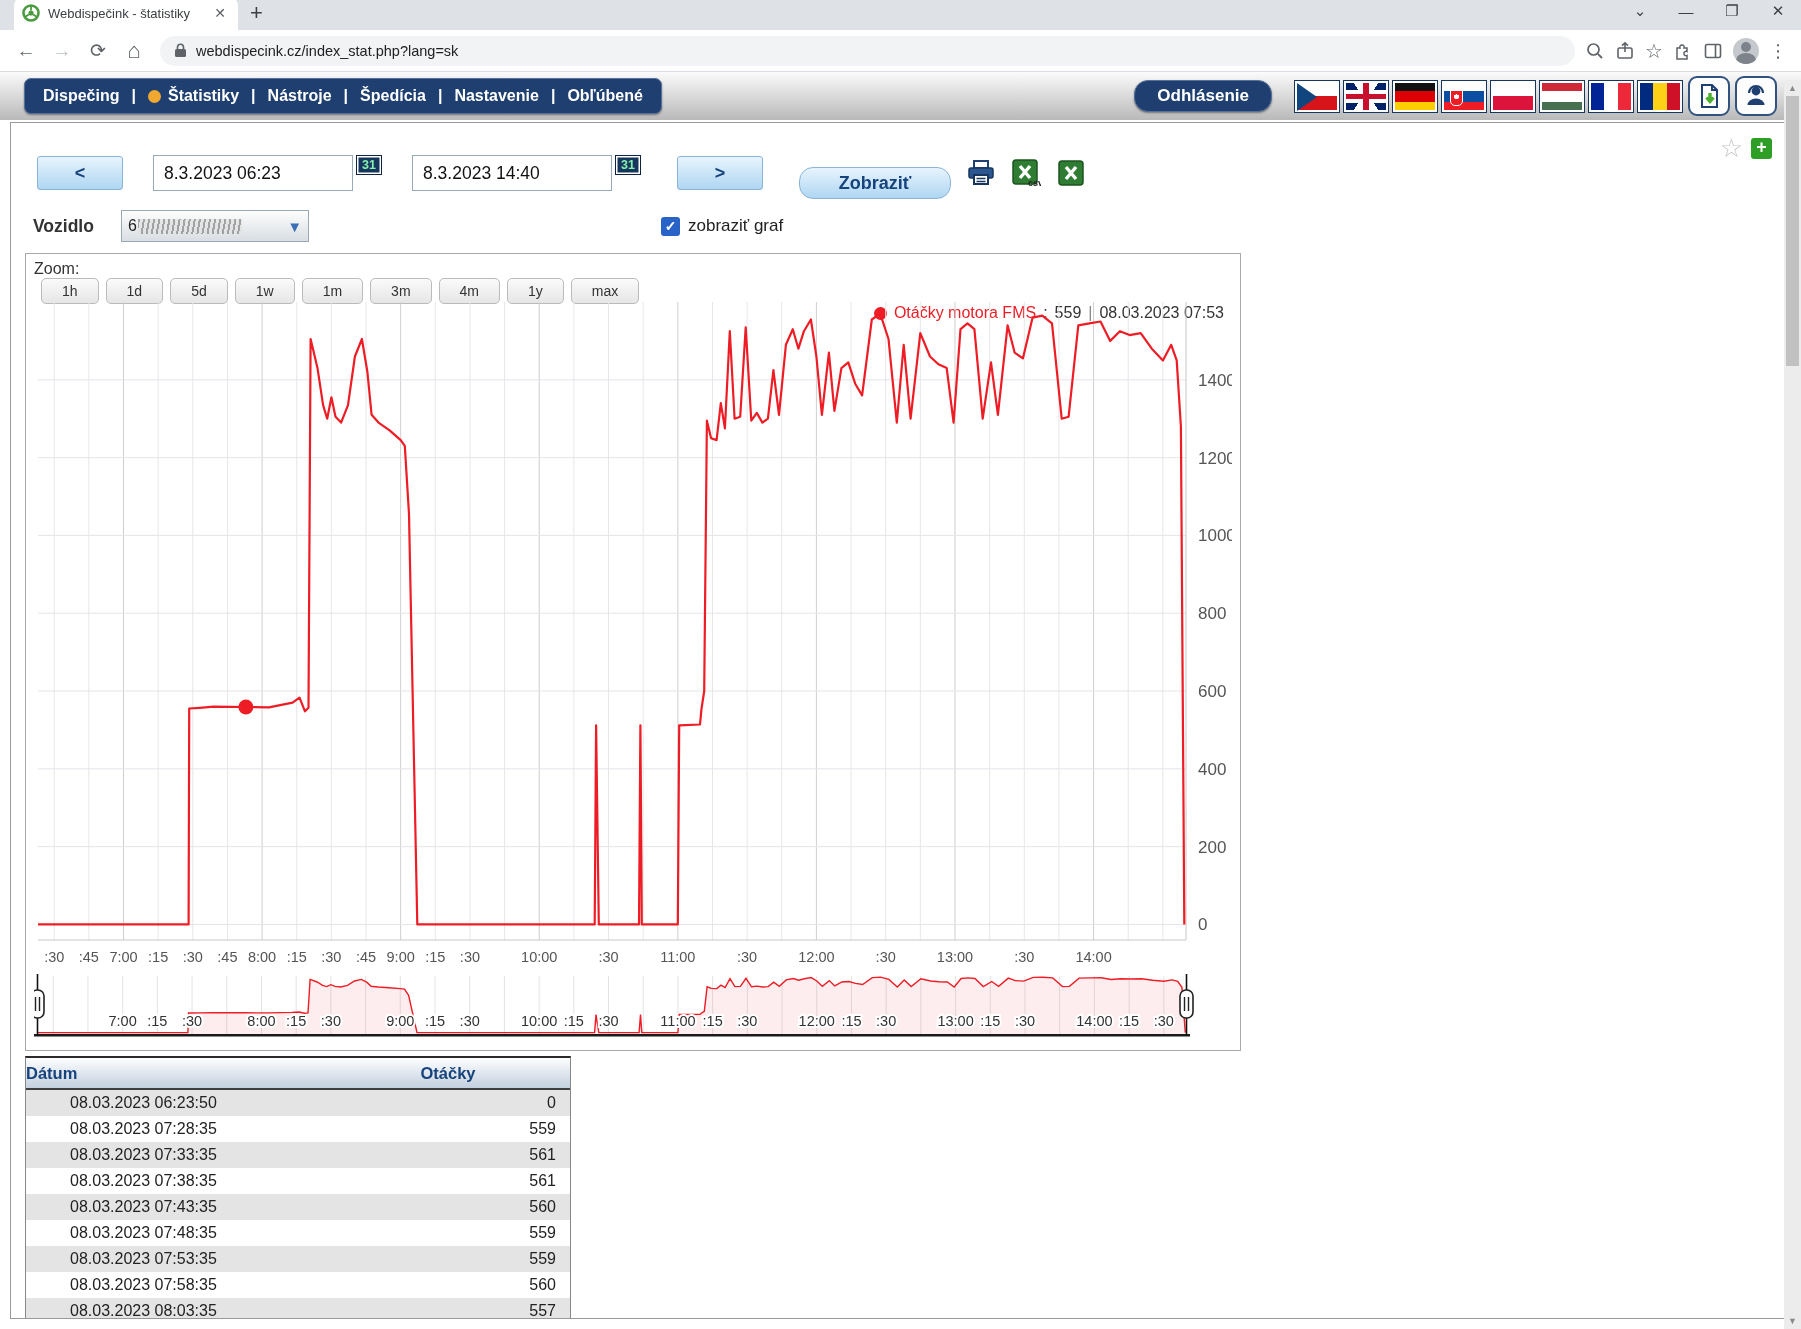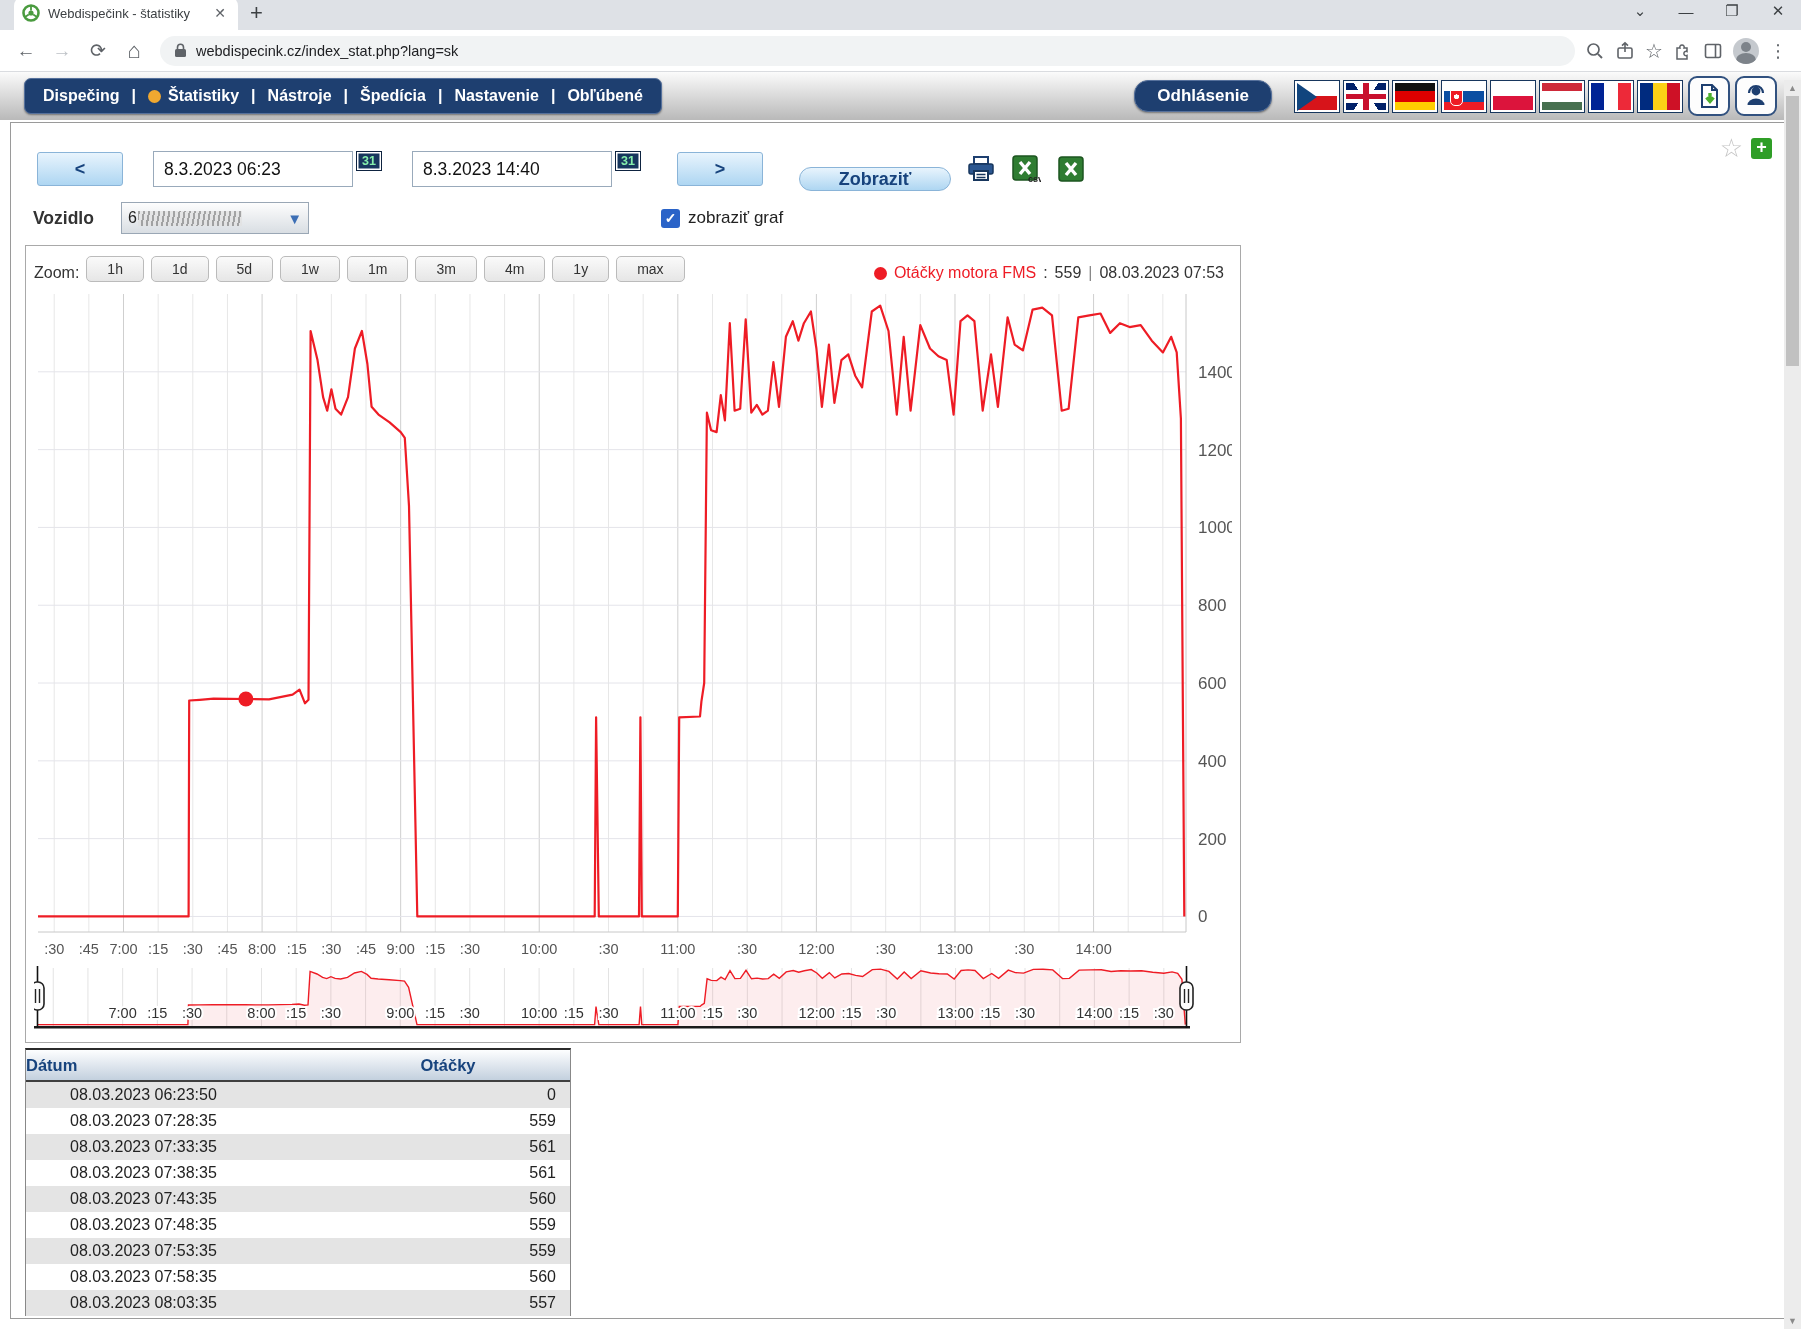--- a/index.html
+++ b/index.html
@@ -84,21 +84,21 @@
   .ctrl-row1 { display: flex; align-items: center; margin-top: 12px; gap: 0; }
   .btn-nav { width: 86px; height: 34px; background: linear-gradient(#e8f4fd, #aed6f2);
     border: 1px solid #8ab4d8; border-radius: 3px; color: #17437d; font-weight: bold; font-size: 18px;
     cursor: pointer; margin-left: 12px; }
   .date-wrap { display: flex; align-items: flex-start; margin-left: 30px; }
   .date-input { width: 200px; height: 36px; border: 1px solid #9ab; background: #fff;
     font-family: "Liberation Sans", sans-serif; font-size: 17.5px; padding: 0 10px; color: #111; }
   .cal-btn { width: 26px; height: 20px; background: #17365d; border: 1px solid #0e2340; margin-left: 3px;
     color: #86efac; font-weight: bold; font-size: 12.5px; display: flex; align-items: center; justify-content: center;
     box-shadow: inset 0 0 0 1.5px #fff; cursor: pointer; }
-  .btn-show { width: 152px; height: 24px; background: linear-gradient(#e8f4fd, #aed6f2);
+  .btn-show { width: 152px; height: 32px; background: linear-gradient(#e8f4fd, #aed6f2);
     border: 1px solid #8ab4d8; border-radius: 14px; color: #17437d; font-weight: bold; font-size: 18px;
     cursor: pointer; margin-left: 36px; margin-top: 20px; }
   .mini-ico { margin-left: 16px; cursor: pointer; display: inline-flex; }
 
   .ctrl-row2 { display: flex; align-items: center; margin-top: 10px; height: 34px; }
   .lbl-vehicle { color: #333; font-weight: bold; font-size: 17.5px; margin-left: 8px; width: 88px; }
   .vehicle-select { width: 188px; height: 32px; border: 1px solid #9aa7b5;
     background: linear-gradient(#fdfdfd, #d9dee3); display: flex; align-items: center;
     padding: 0 6px; cursor: pointer; }
   .veh-text { font-size: 16px; color: #222; }
@@ -108,21 +108,21 @@
       repeating-linear-gradient(80deg, #9a9a9a 0 3px, #d5d5d5 3px 6px); }
   .veh-arrow { margin-left: auto; color: #3d6fb5; font-size: 15px; font-weight: bold; }
   .chk-wrap { margin-left: 352px; display: flex; align-items: center; gap: 8px; }
   .checkbox { width: 19px; height: 19px; background: #2a63c8; border: 1px solid #1c4globalffa; border-radius: 3px;
     color: #fff; font-size: 14px; font-weight: bold; display: flex; align-items: center; justify-content: center; cursor: pointer; }
   .chk-label { font-size: 17px; color: #222; }
 
   
   .chartbox { margin-top: 10px; width: 1216px; border: 1px solid #a9a9a9; background: #fff;
     padding: 6px 8px 2px 8px; }
-  .zoomrow { display: flex; align-items: flex-end; height: 30px; }
+  .zoomrow { display: flex; align-items: flex-start; height: 30px; flex-direction: column; }
   .zoom-label { font-size: 16px; color: #333; margin-left 2px; }
   .zbtn { margin-left: 7px; height: 26px; min-width: 32px; padding: 0 20px;
     background: linear-gradient(#fafafa, #e6e6e6); border: 1px solid #bbb; border-radius: 5px;
     font-size: 14px; color: #333; cursor: pointer; font-family: "Liberation Sans", sans-serif; }
   .legend { margin-left: auto; display: flex; align-items: center; gap: 7px; font-size: 16px; padding-right: 8px; }
   .legend-dot { width: 13px; height: 13px; border-radius: 50%; background: #ee1c25; }
   .legend-series { color: #ee1c25; }
   .legend-val { color: #333; }
   .legend-sep { color: #888; }
   .legend-time { color: #333; }

